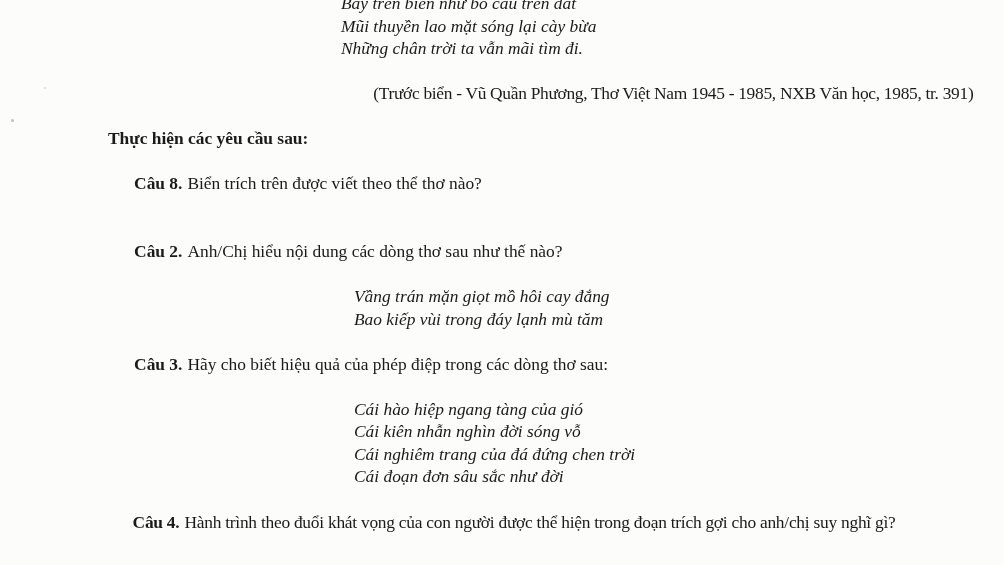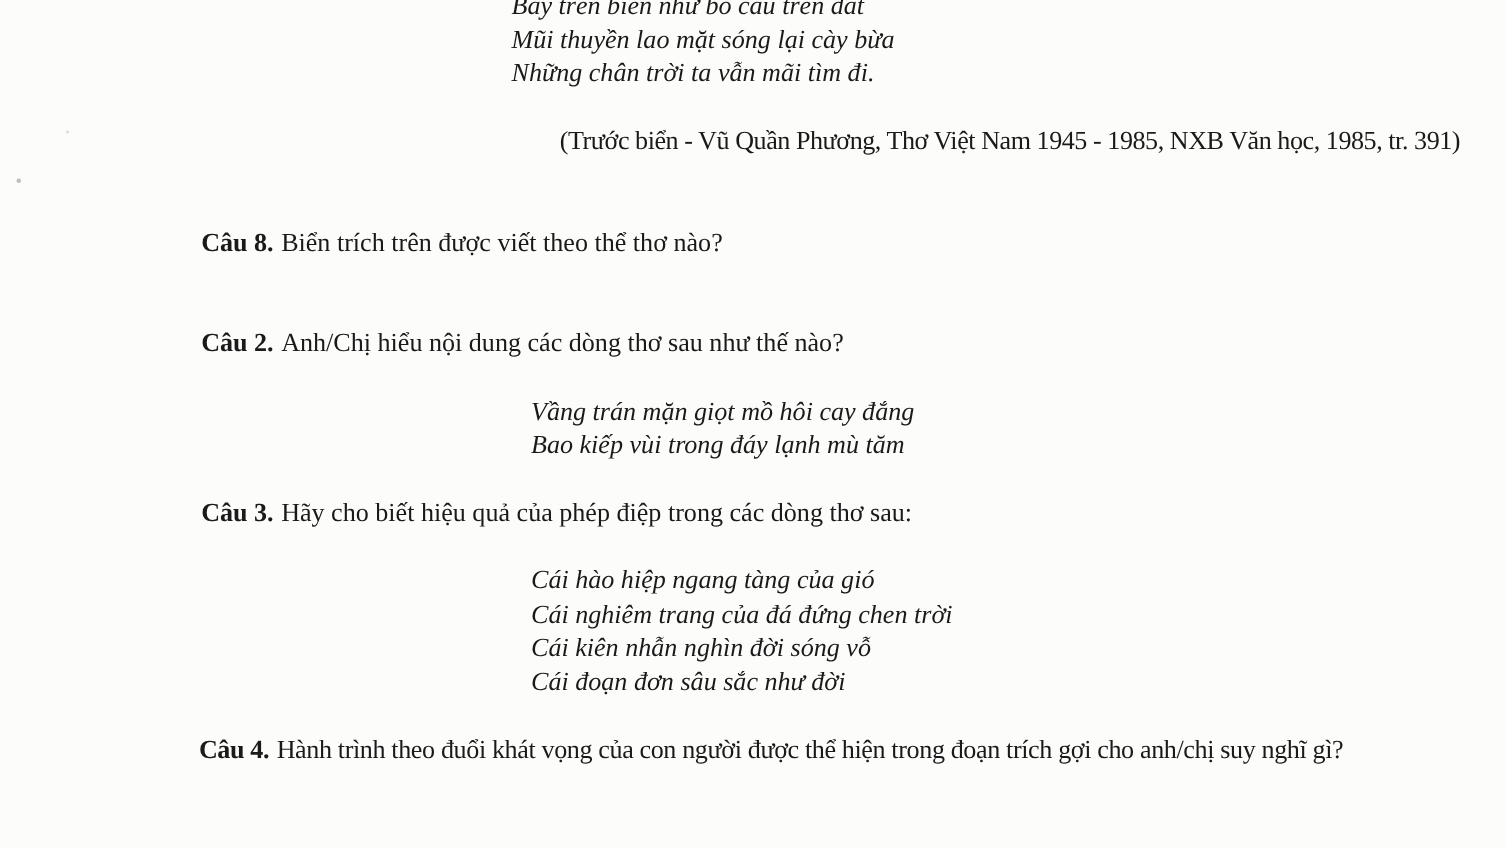--- a/index.html
+++ b/index.html
@@ -39,37 +39,38 @@
     <div class="line poem-line">Bay trên biển như bồ câu trên đất</div>
     <div class="line poem-line">Mũi thuyền lao mặt sóng lại cày bừa</div>
     <div class="line poem-line">Những chân trời ta vẫn mãi tìm đi.</div>
   </div>
 
   <div class="line citation">
     <span class="italic">(Trước biển</span><span> - Vũ Quần Phương, </span><span class="italic">Thơ Việt Nam 1945 - 1985</span><span>, NXB Văn học, 1985, tr. 391)</span>
   </div>
 
   <div>
+    <div class="line rline bold">Thực hiện các yêu cầu sau:</div>
 
     <div class="line rline">
       <span class="qlabel">Câu 8.</span><span>Biển trích trên được viết theo thể thơ nào?</span>
     </div>
 
     <div class="line rline">
       <span class="qlabel">Câu 2.</span><span>Anh/Chị hiểu nội dung các dòng thơ sau như thế nào?</span>
     </div>
     <div class="line q-quote">Vầng trán mặn giọt mồ hôi cay đắng</div>
     <div class="line q-quote">Bao kiếp vùi trong đáy lạnh mù tăm</div>
 
     <div class="line rline">
       <span class="qlabel">Câu 3.</span><span>Hãy cho biết hiệu quả của phép điệp trong các dòng thơ sau:</span>
     </div>
     <div class="line q-quote">Cái hào hiệp ngang tàng của gió</div>
+    <div class="line q-quote">Cái kiên nhẫn nghìn đời sóng vỗ</div>
     <div class="line q-quote">Cái nghiêm trang của đá đứng chen trời</div>
-    <div class="line q-quote">Cái kiên nhẫn nghìn đời sóng vỗ</div>
     <div class="line q-quote">Cái đoạn đơn sâu sắc như đời</div>
 
     <div class="line rline tight">
       <span class="qlabel">Câu 4.</span><span>Hành trình theo đuổi khát vọng của con người được thể hiện trong đoạn trích gợi cho anh/chị suy nghĩ gì?</span>
     </div>
   </div>
 
 </div>
 
 <div class="speck s1"></div>

